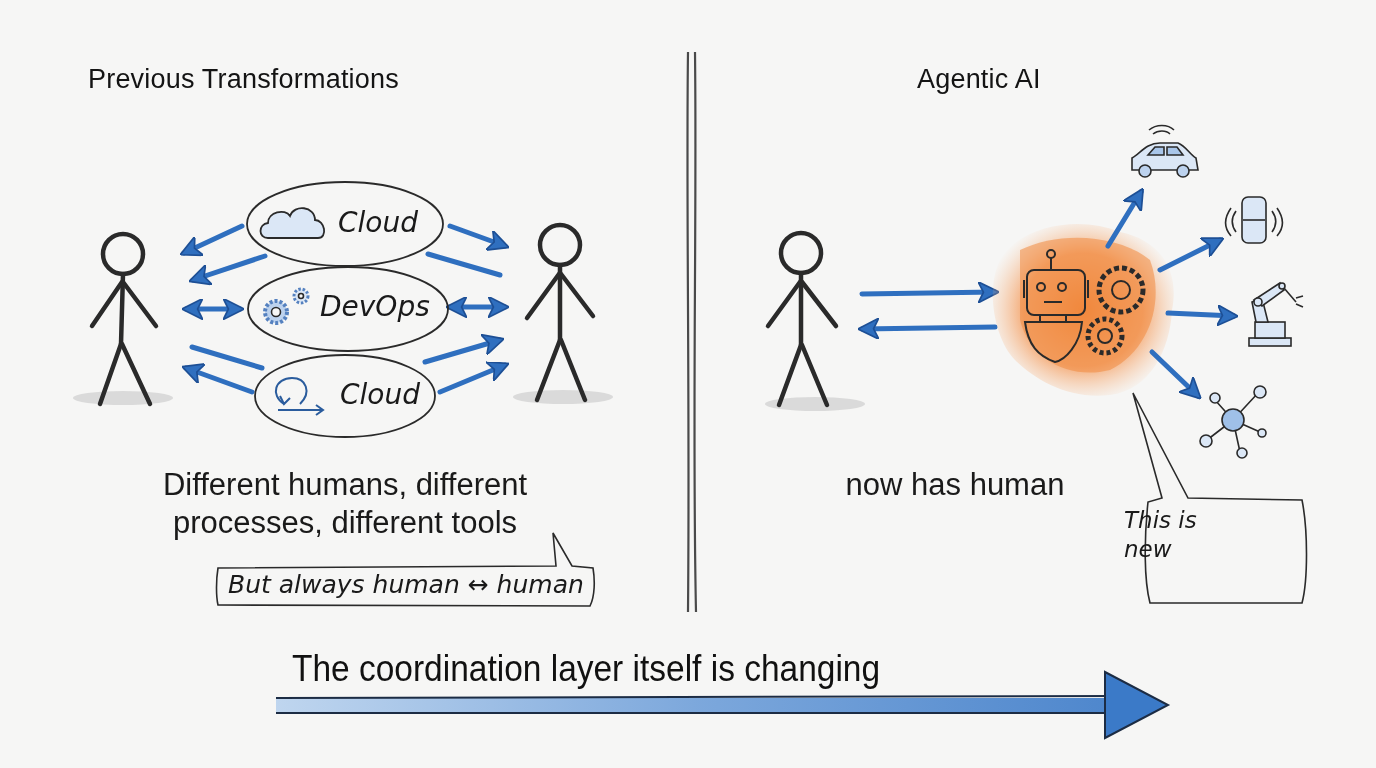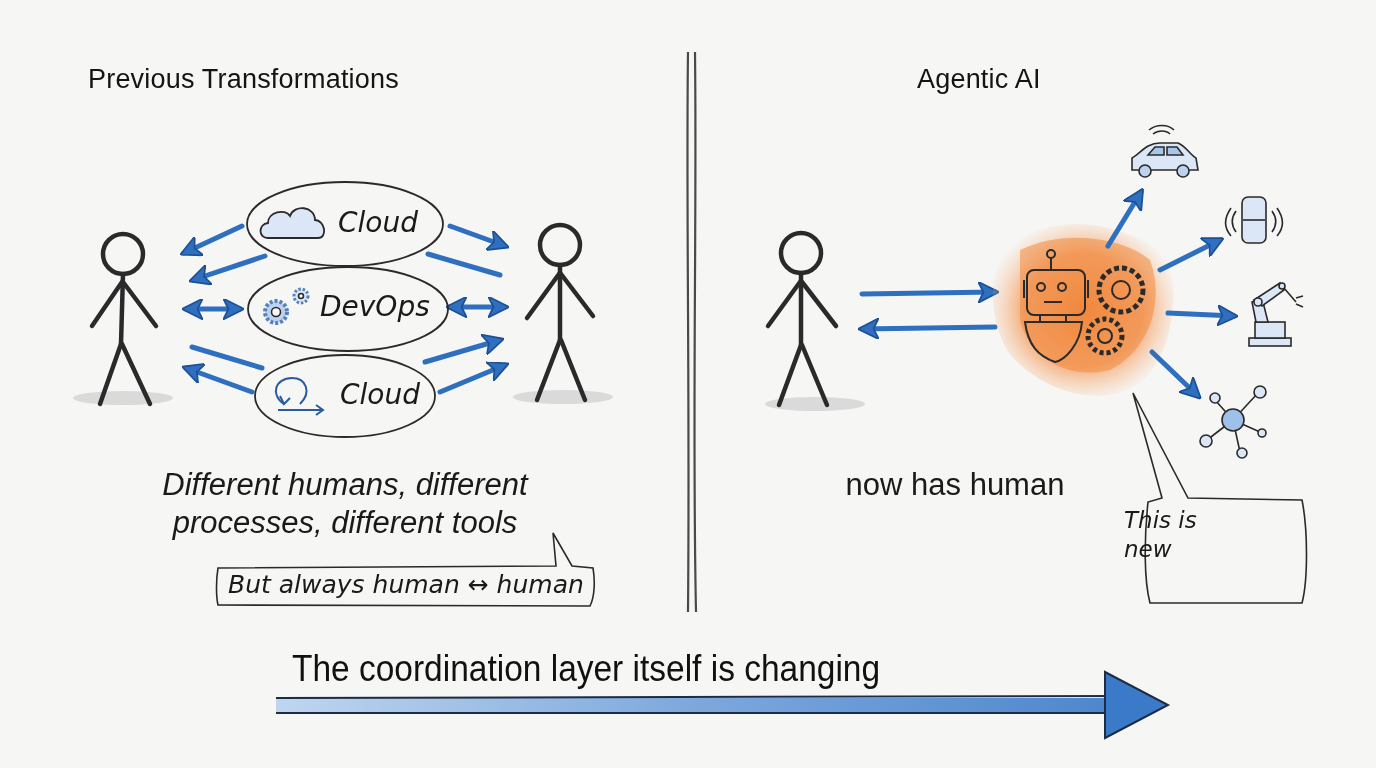--- a/index.html
+++ b/index.html
@@ -195,21 +195,21 @@
     <path d="M276,698 L1116,696" stroke="#1c2c44" stroke-width="2" fill="none"></path>
     <path d="M276,713 L1116,713" stroke="#1c2c44" stroke-width="2" fill="none"></path>
     <path d="M1105,672 L1168,705 L1105,738 Z" fill="#3b7ac8" stroke="#1c2c44" stroke-width="2"></path>
   </g>
 </svg>
 
 <div class="abs hand pill-label" style="left:338px; top:206px;">Cloud</div>
 <div class="abs hand pill-label" style="left:320px; top:290px;">DevOps</div>
 <div class="abs hand pill-label" style="left:340px; top:378px;">Cloud</div>
 
-<div class="abs caption" style="left:120px; top:466px; width:450px;font-style:italic;">
+<div class="abs caption" style="left:120px; top:466px; width:450px;">
   <div>Different humans, different</div>
   <div>processes, different tools</div>
 </div>
 <div class="abs hand" style="left:228px; top:570px; font-size:25px; white-space:nowrap;">But always human ↔ human</div>
 
 <div class="abs caption" style="left:760px; top:466px; width:390px;">
   <div>now has human</div>
 </div>
 <div class="abs hand" style="left:1124px; top:506px; width:150px; text-align:left; font-size:23px; line-height:29px;">
   <div>This is</div>

